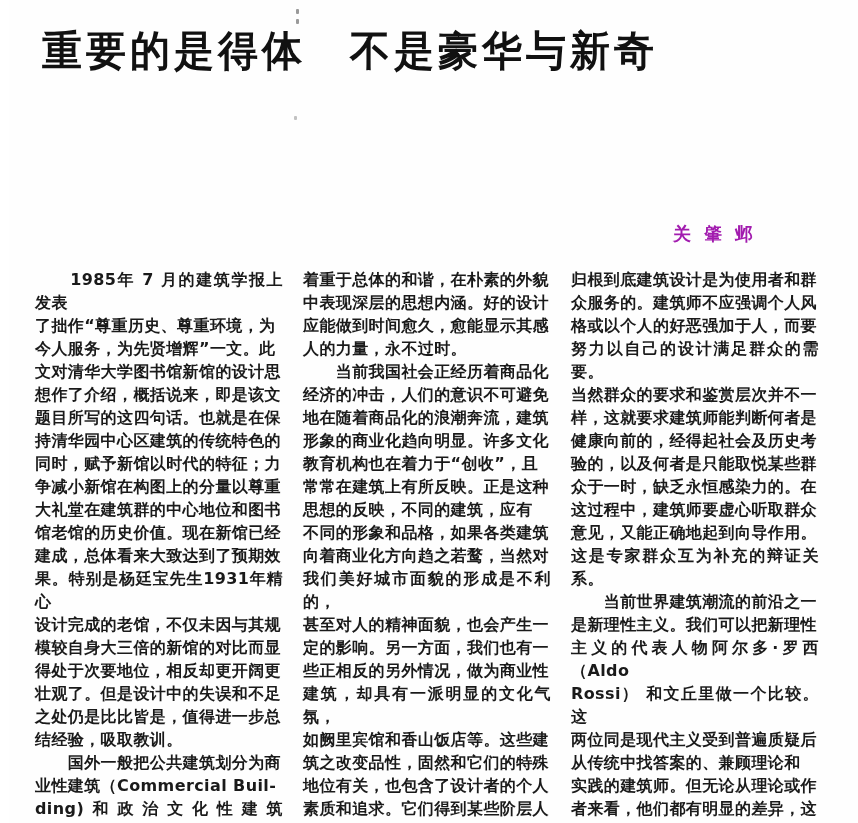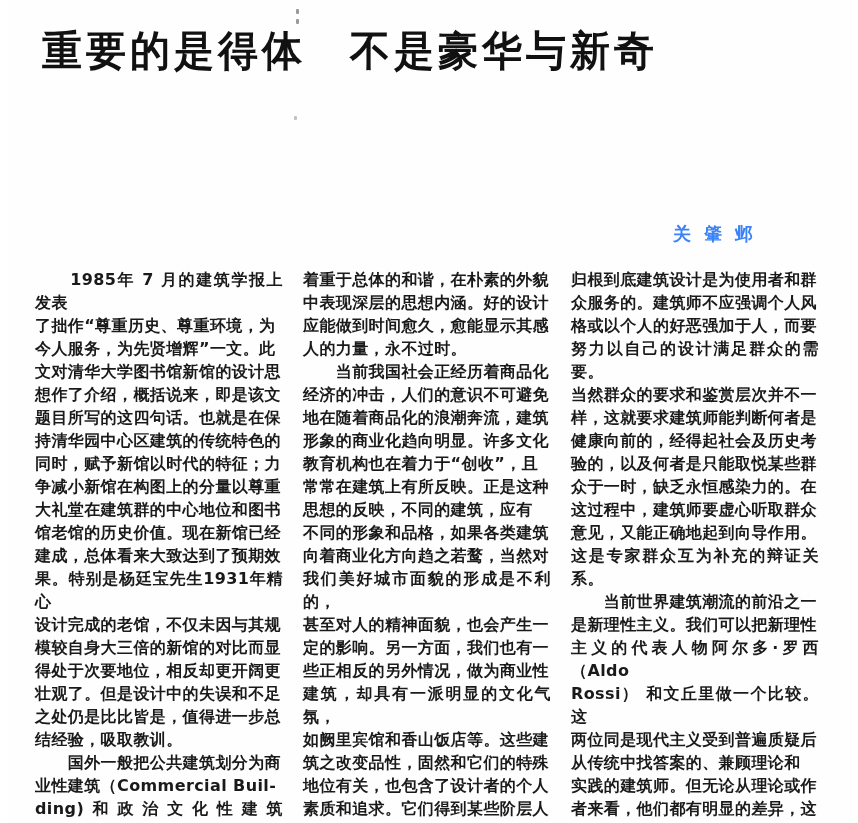--- a/index.html
+++ b/index.html
@@ -30,21 +30,21 @@
     transform: scaleY(1.04);
     transform-origin: top left;
   }
   .author {
     position: absolute;
     left: 664px;
     top: 222px;
     font-size: 18px;
     font-weight: 700;
     letter-spacing: 13px;
-    color: #3b82f6;
+    color: #a21caf;
     white-space: nowrap;
   }
   .columns {
     position: absolute;
     left: 26px;
     top: 268px;
     display: flex;
     gap: 20px;
   }
   .col {

